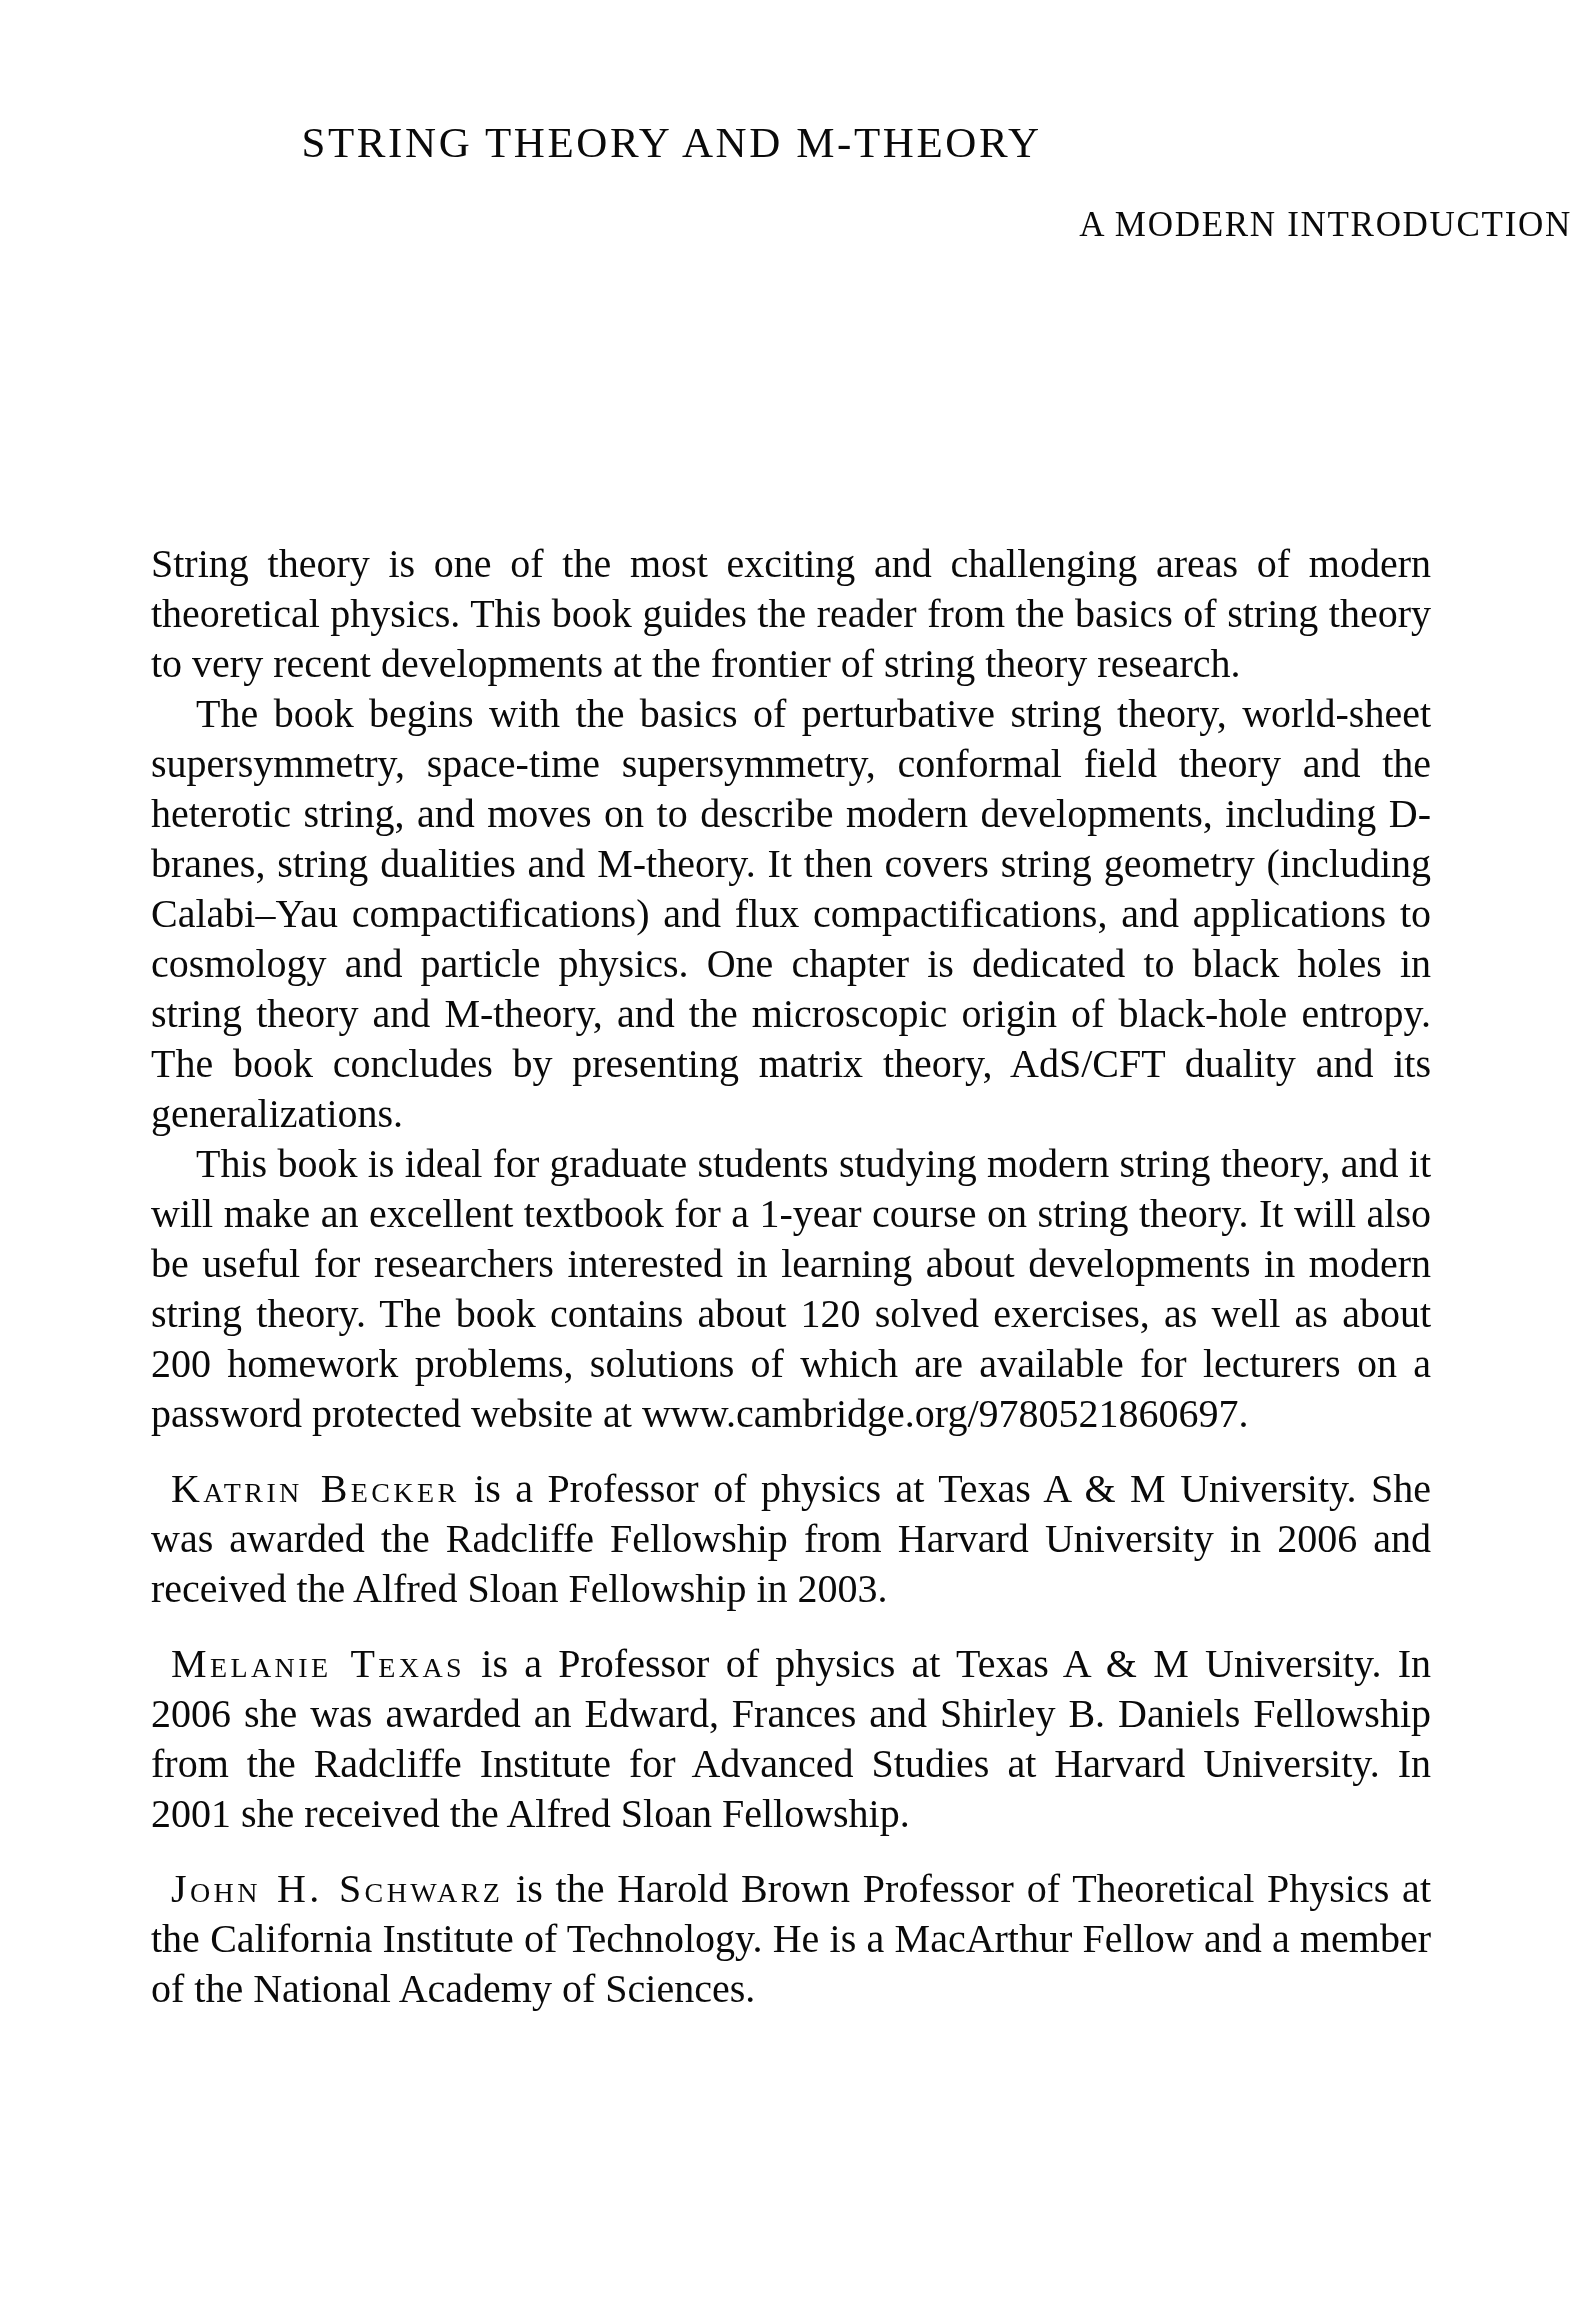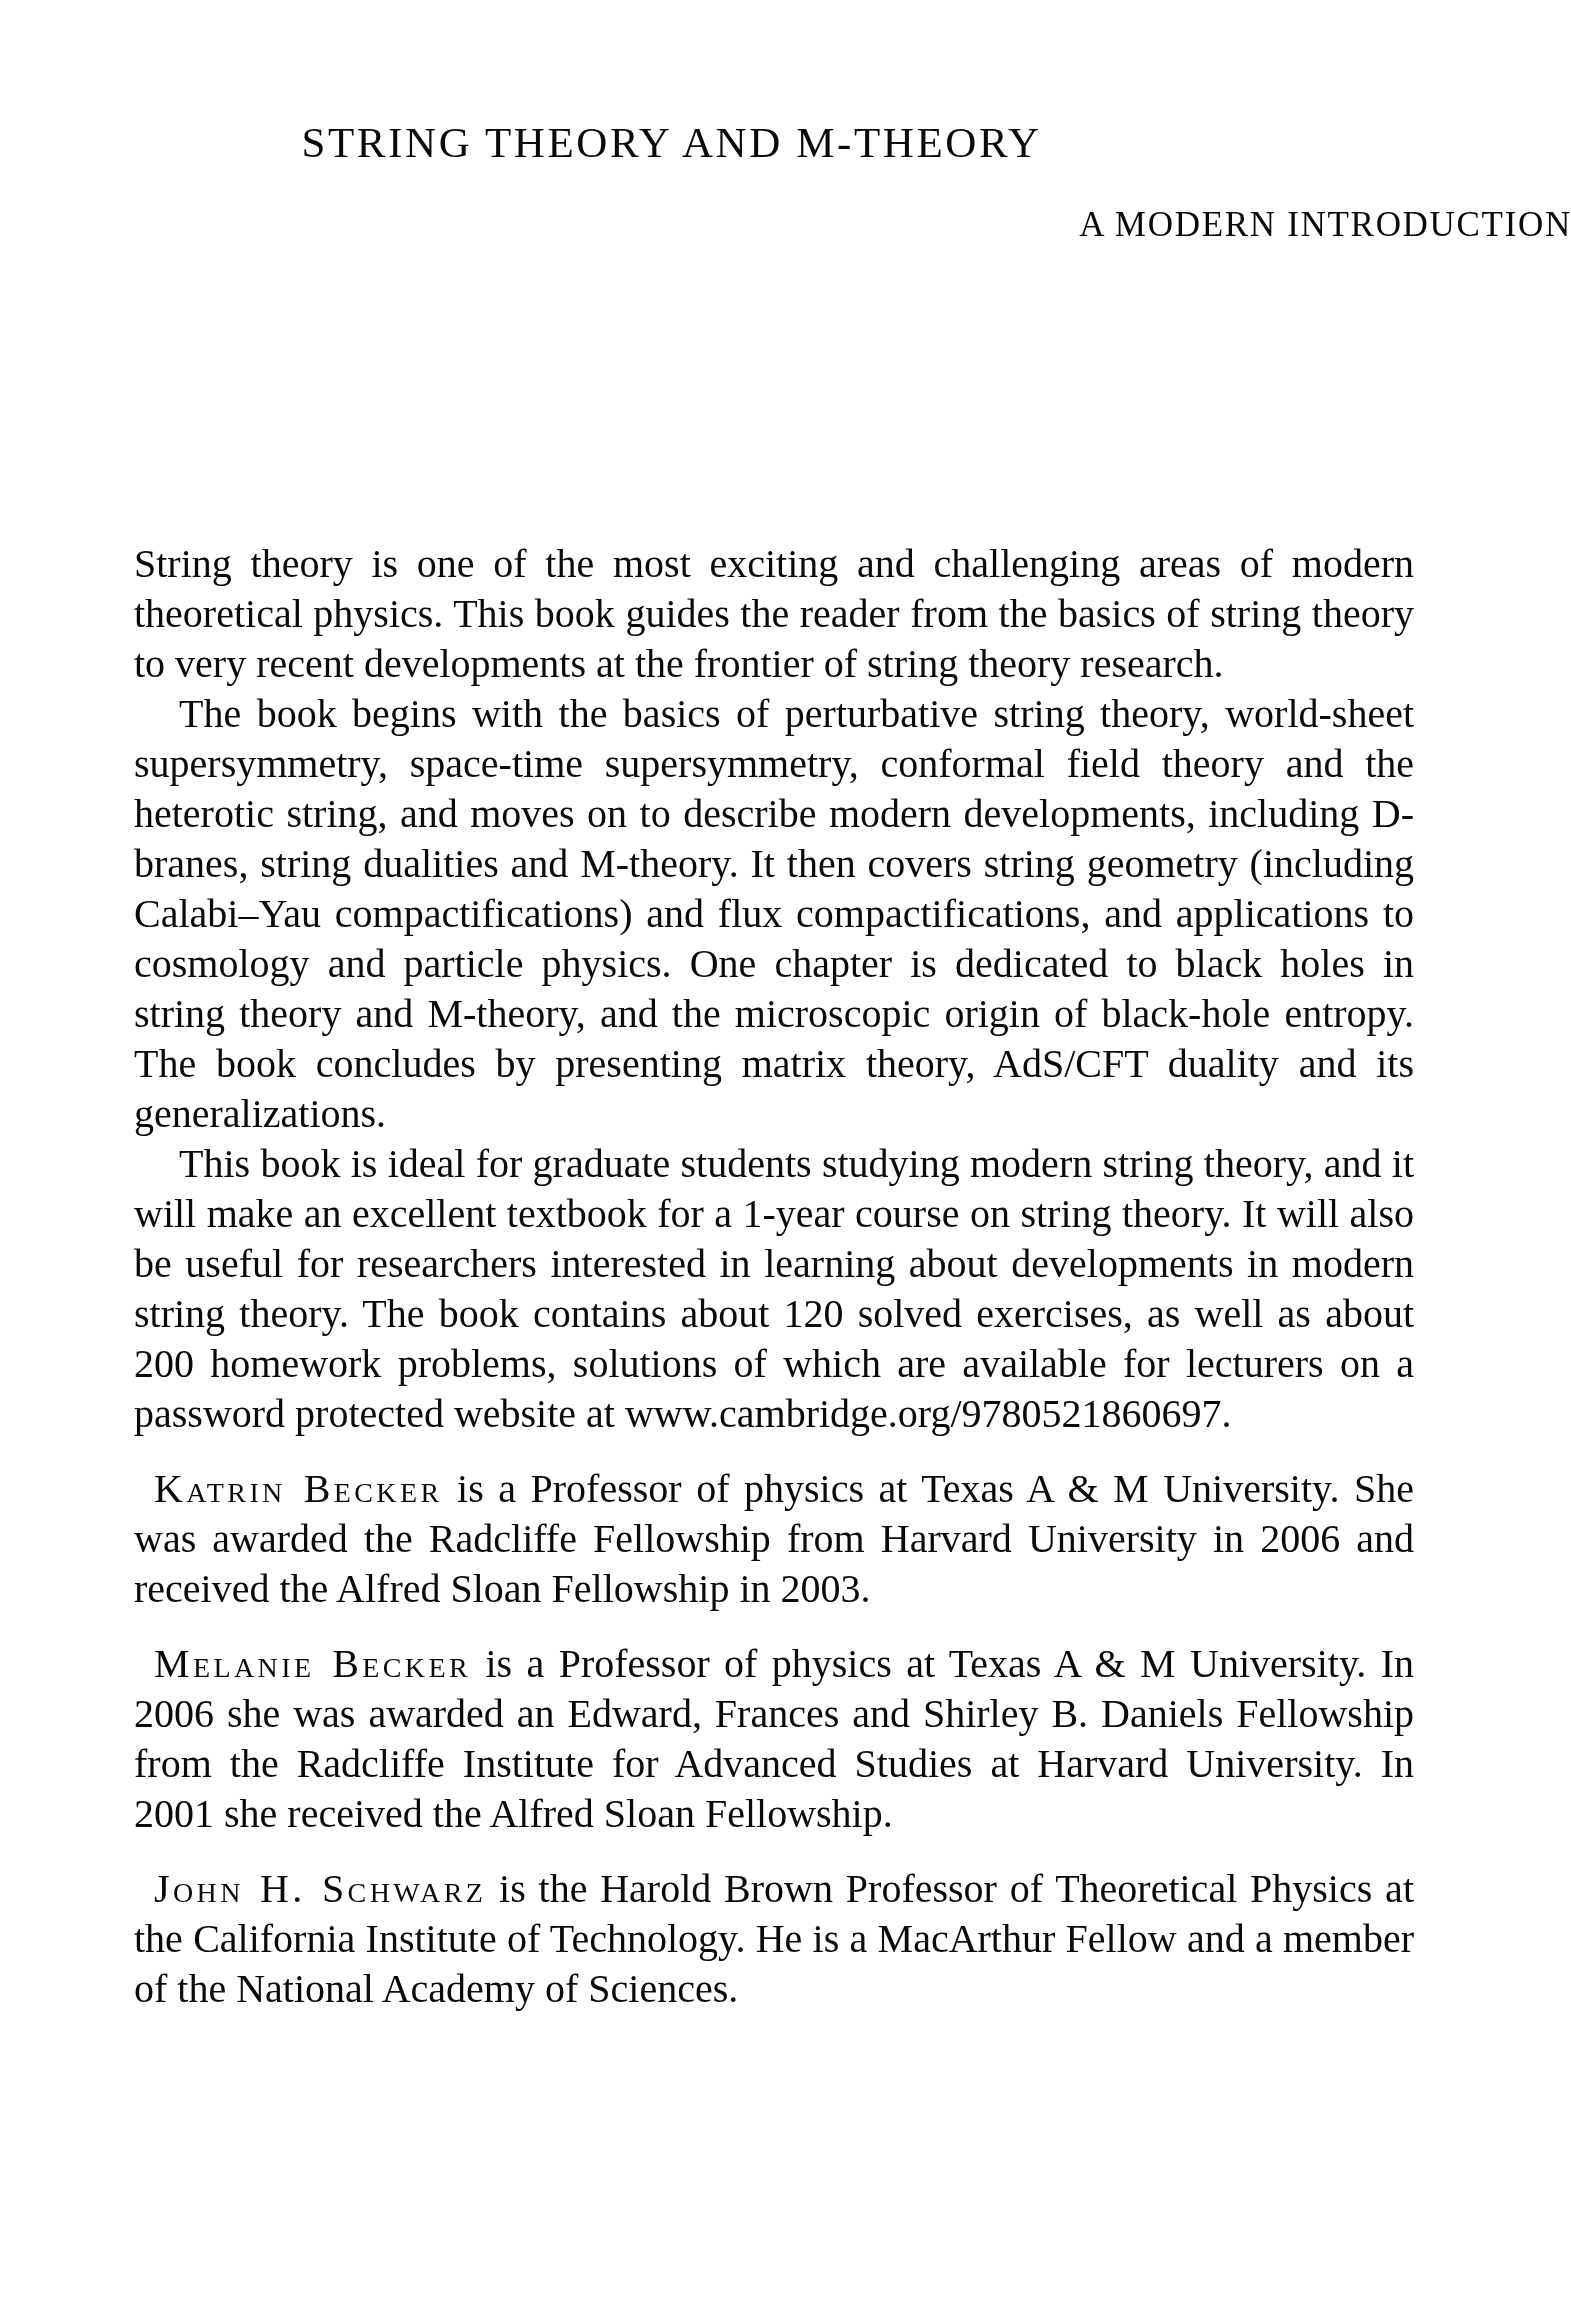--- a/index.html
+++ b/index.html
@@ -2,35 +2,35 @@
 <html style="font-size:13.7px"><head>
 <meta charset="utf-8">
 <style>
   html, body { margin: 0; padding: 0; background: #ffffff; }
   body { width: 1572px; height: 2319px; position: relative; overflow: hidden;
          font-family: "Liberation Serif", "DejaVu Serif", serif; color: #0a0a0a; }
   .title { position: absolute; left: 0; width: 1343px; top: 117px; text-align: center;
            font-size: 43px; line-height: 52px; letter-spacing: 2.6px; }
   .subtitle { position: absolute; left: 0; width: 1572px; top: 203px; text-align: right;
               font-size: 35px; line-height: 43px; letter-spacing: 1.7px; }
-  .body { position: absolute; left: 134px; width: 1280px; top: 539px;
+  .body { position: absolute; left: 151px; width: 1280px; top: 539px;
           font-size: 40px; line-height: 50px; text-align: justify; }
   .body p { margin: 0; }
   .body p.indent { text-indent: 45px; }
   .body p.bio { margin-top: 25px; }
   .sc { font-variant: small-caps; letter-spacing: 3.4px; margin-left: 20px; }
 </style>
 </head>
 <body>
 
 <div class="title">STRING THEORY AND M-THEORY</div>
 <div class="subtitle">A MODERN INTRODUCTION</div>
 
 <div class="body">
   <p>String theory is one of the most exciting and challenging areas of modern theoretical physics. This book guides the reader from the basics of string theory to very recent developments at the frontier of string theory research.</p>
   <p class="indent">The book begins with the basics of perturbative string theory, world-sheet supersymmetry, space-time supersymmetry, conformal field theory and the heterotic string, and moves on to describe modern developments, including D-branes, string dualities and M-theory. It then covers string geometry (including Calabi–Yau compactifications) and flux compactifications, and applications to cosmology and particle physics. One chapter is dedicated to black holes in string theory and M-theory, and the microscopic origin of black-hole entropy. The book concludes by presenting matrix theory, AdS/CFT duality and its generalizations.</p>
   <p class="indent">This book is ideal for graduate students studying modern string theory, and it will make an excellent textbook for a 1-year course on string theory. It will also be useful for researchers interested in learning about developments in modern string theory. The book contains about 120 solved exercises, as well as about 200 homework problems, solutions of which are available for lecturers on a password protected website at www.cambridge.org/9780521860697.</p>
 
   <p class="bio"><span class="sc">Katrin Becker</span><span> is a Professor of physics at Texas A &amp; M University. She was awarded the Radcliffe Fellowship from Harvard University in 2006 and received the Alfred Sloan Fellowship in 2003.</span></p>
-  <p class="bio"><span class="sc">Melanie Becker</span><span> is a Professor of physics at Texas A &amp; M University. In 2006 she was awarded an Edward, Frances and Shirley B. Daniels Fellowship from the Radcliffe Institute for Advanced Studies at Harvard University. In 2001 she received the Alfred Sloan Fellowship.</span></p>
+  <p class="bio"><span class="sc">Melanie Texas</span><span> is a Professor of physics at Texas A &amp; M University. In 2006 she was awarded an Edward, Frances and Shirley B. Daniels Fellowship from the Radcliffe Institute for Advanced Studies at Harvard University. In 2001 she received the Alfred Sloan Fellowship.</span></p>
   <p class="bio"><span class="sc">John H. Schwarz</span><span> is the Harold Brown Professor of Theoretical Physics at the California Institute of Technology. He is a MacArthur Fellow and a member of the National Academy of Sciences.</span></p>
 </div>
 
 
 </body></html>

